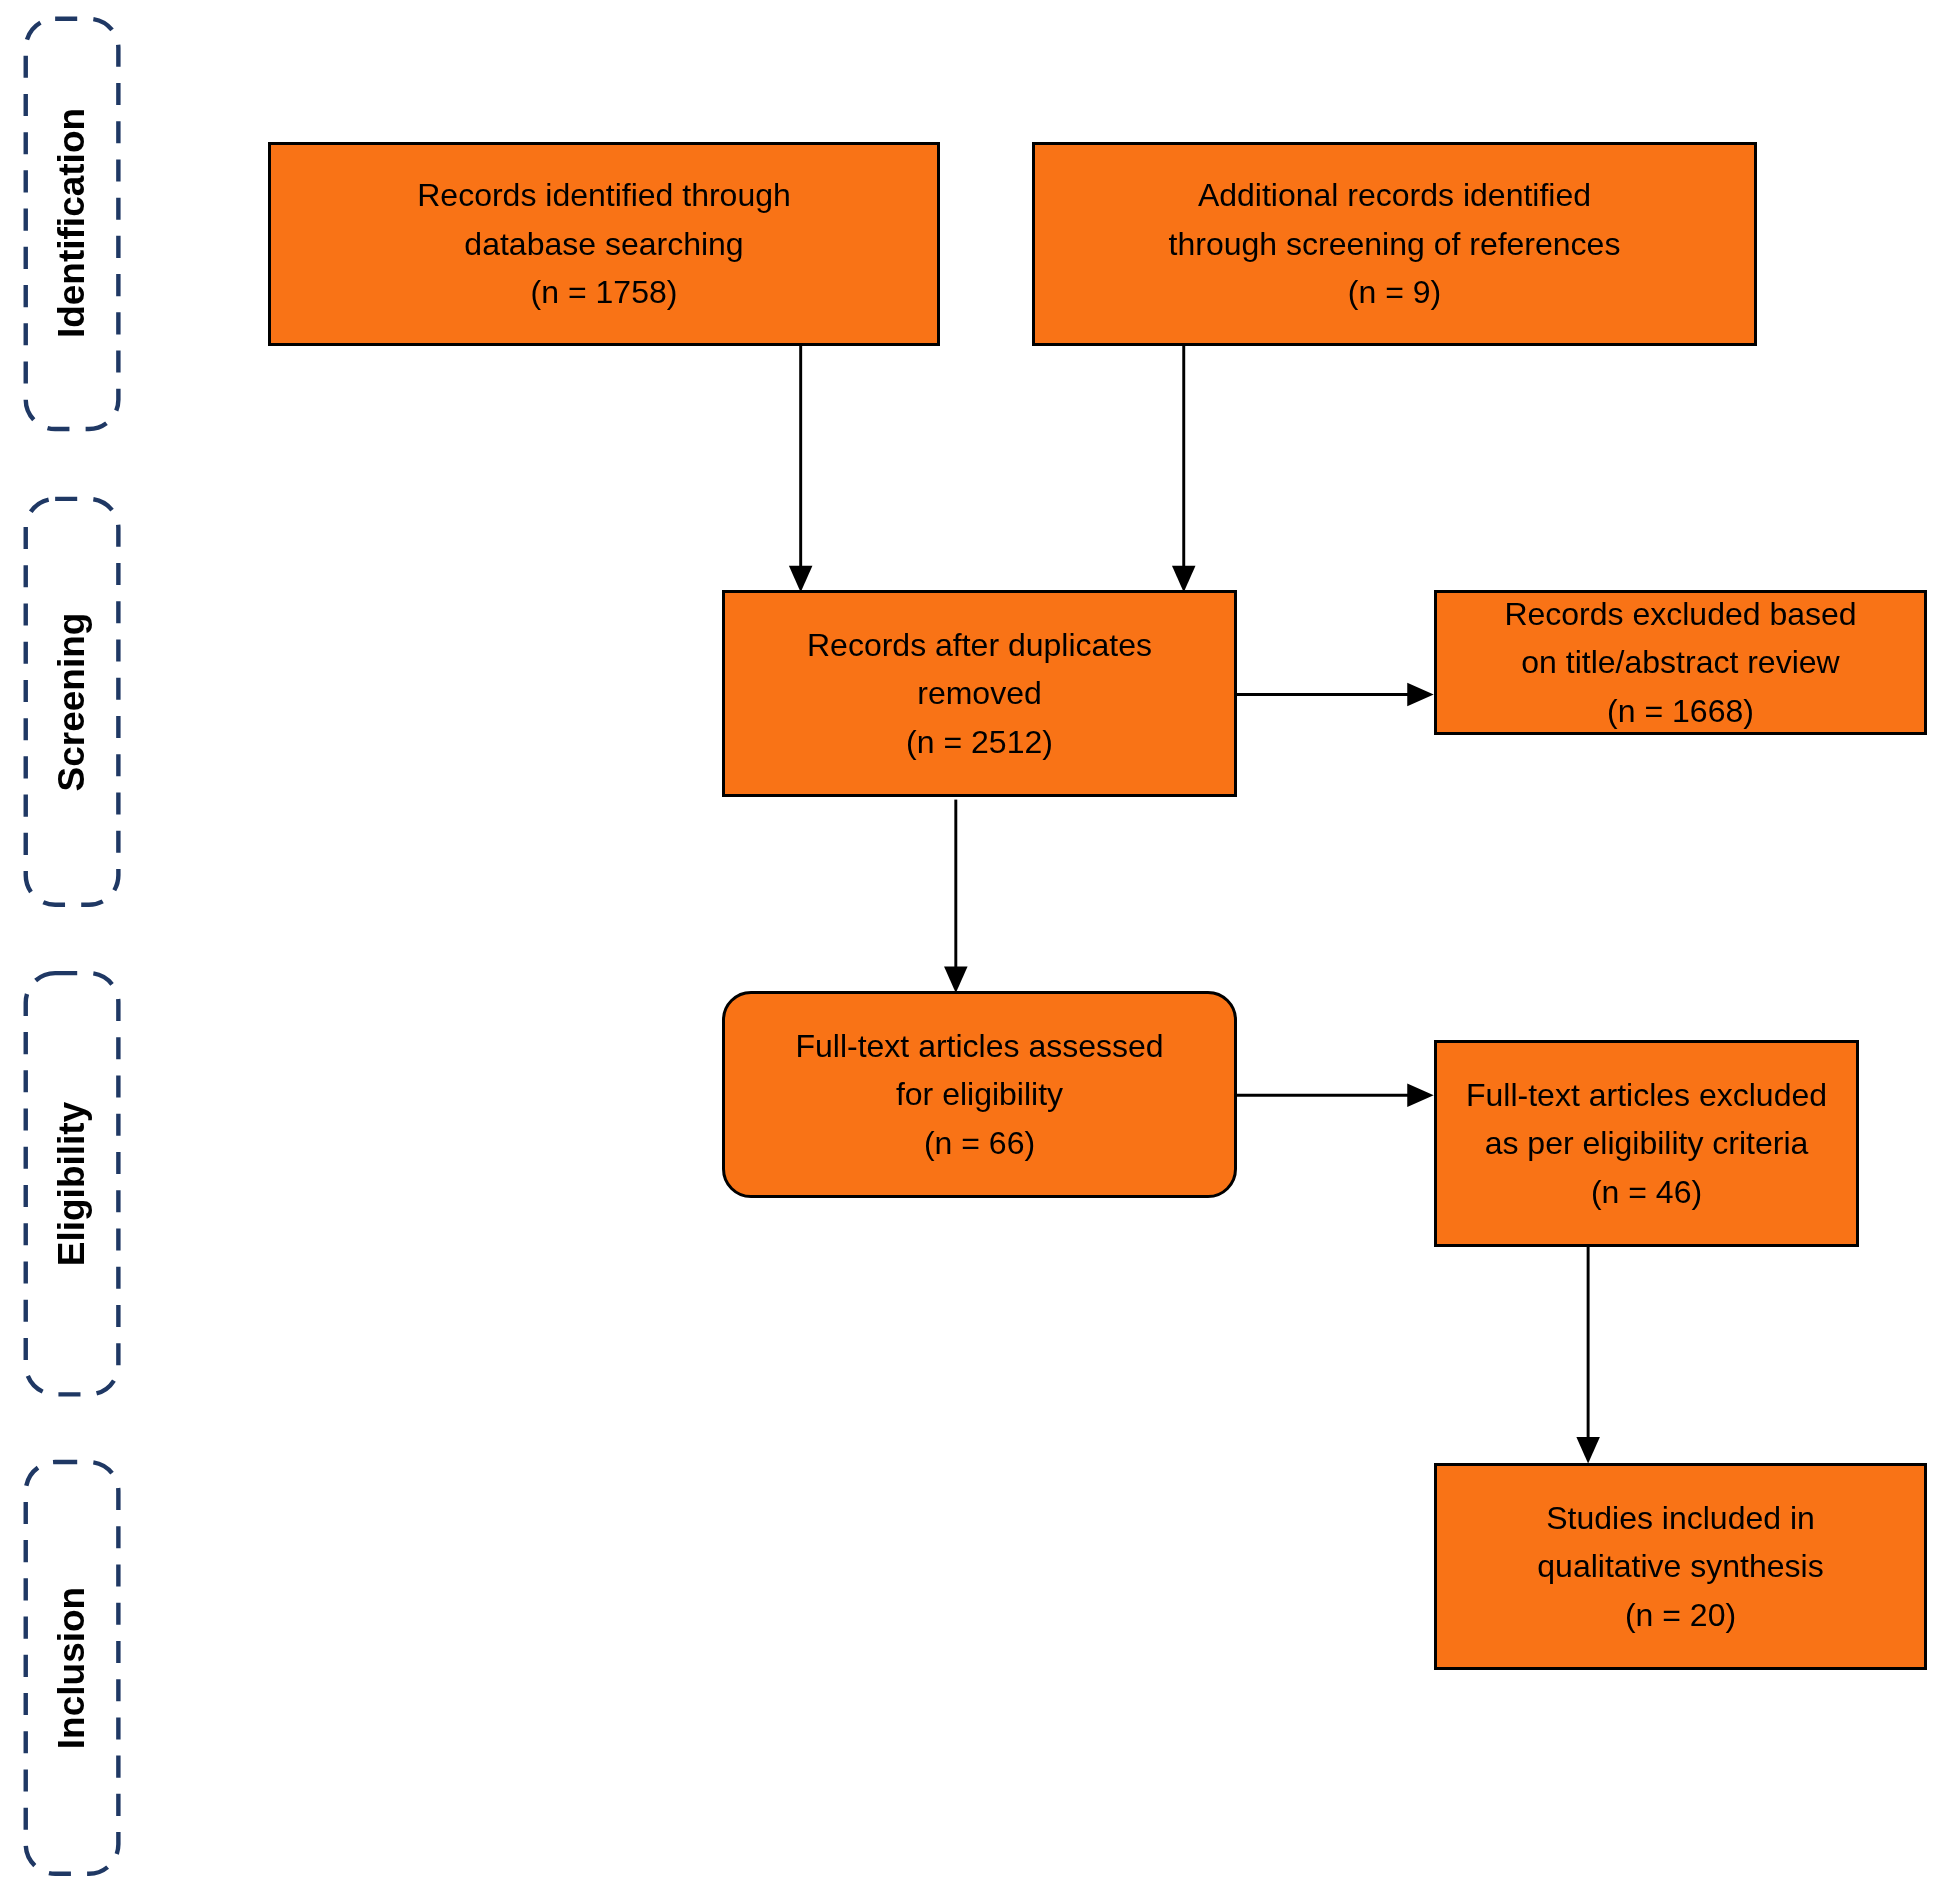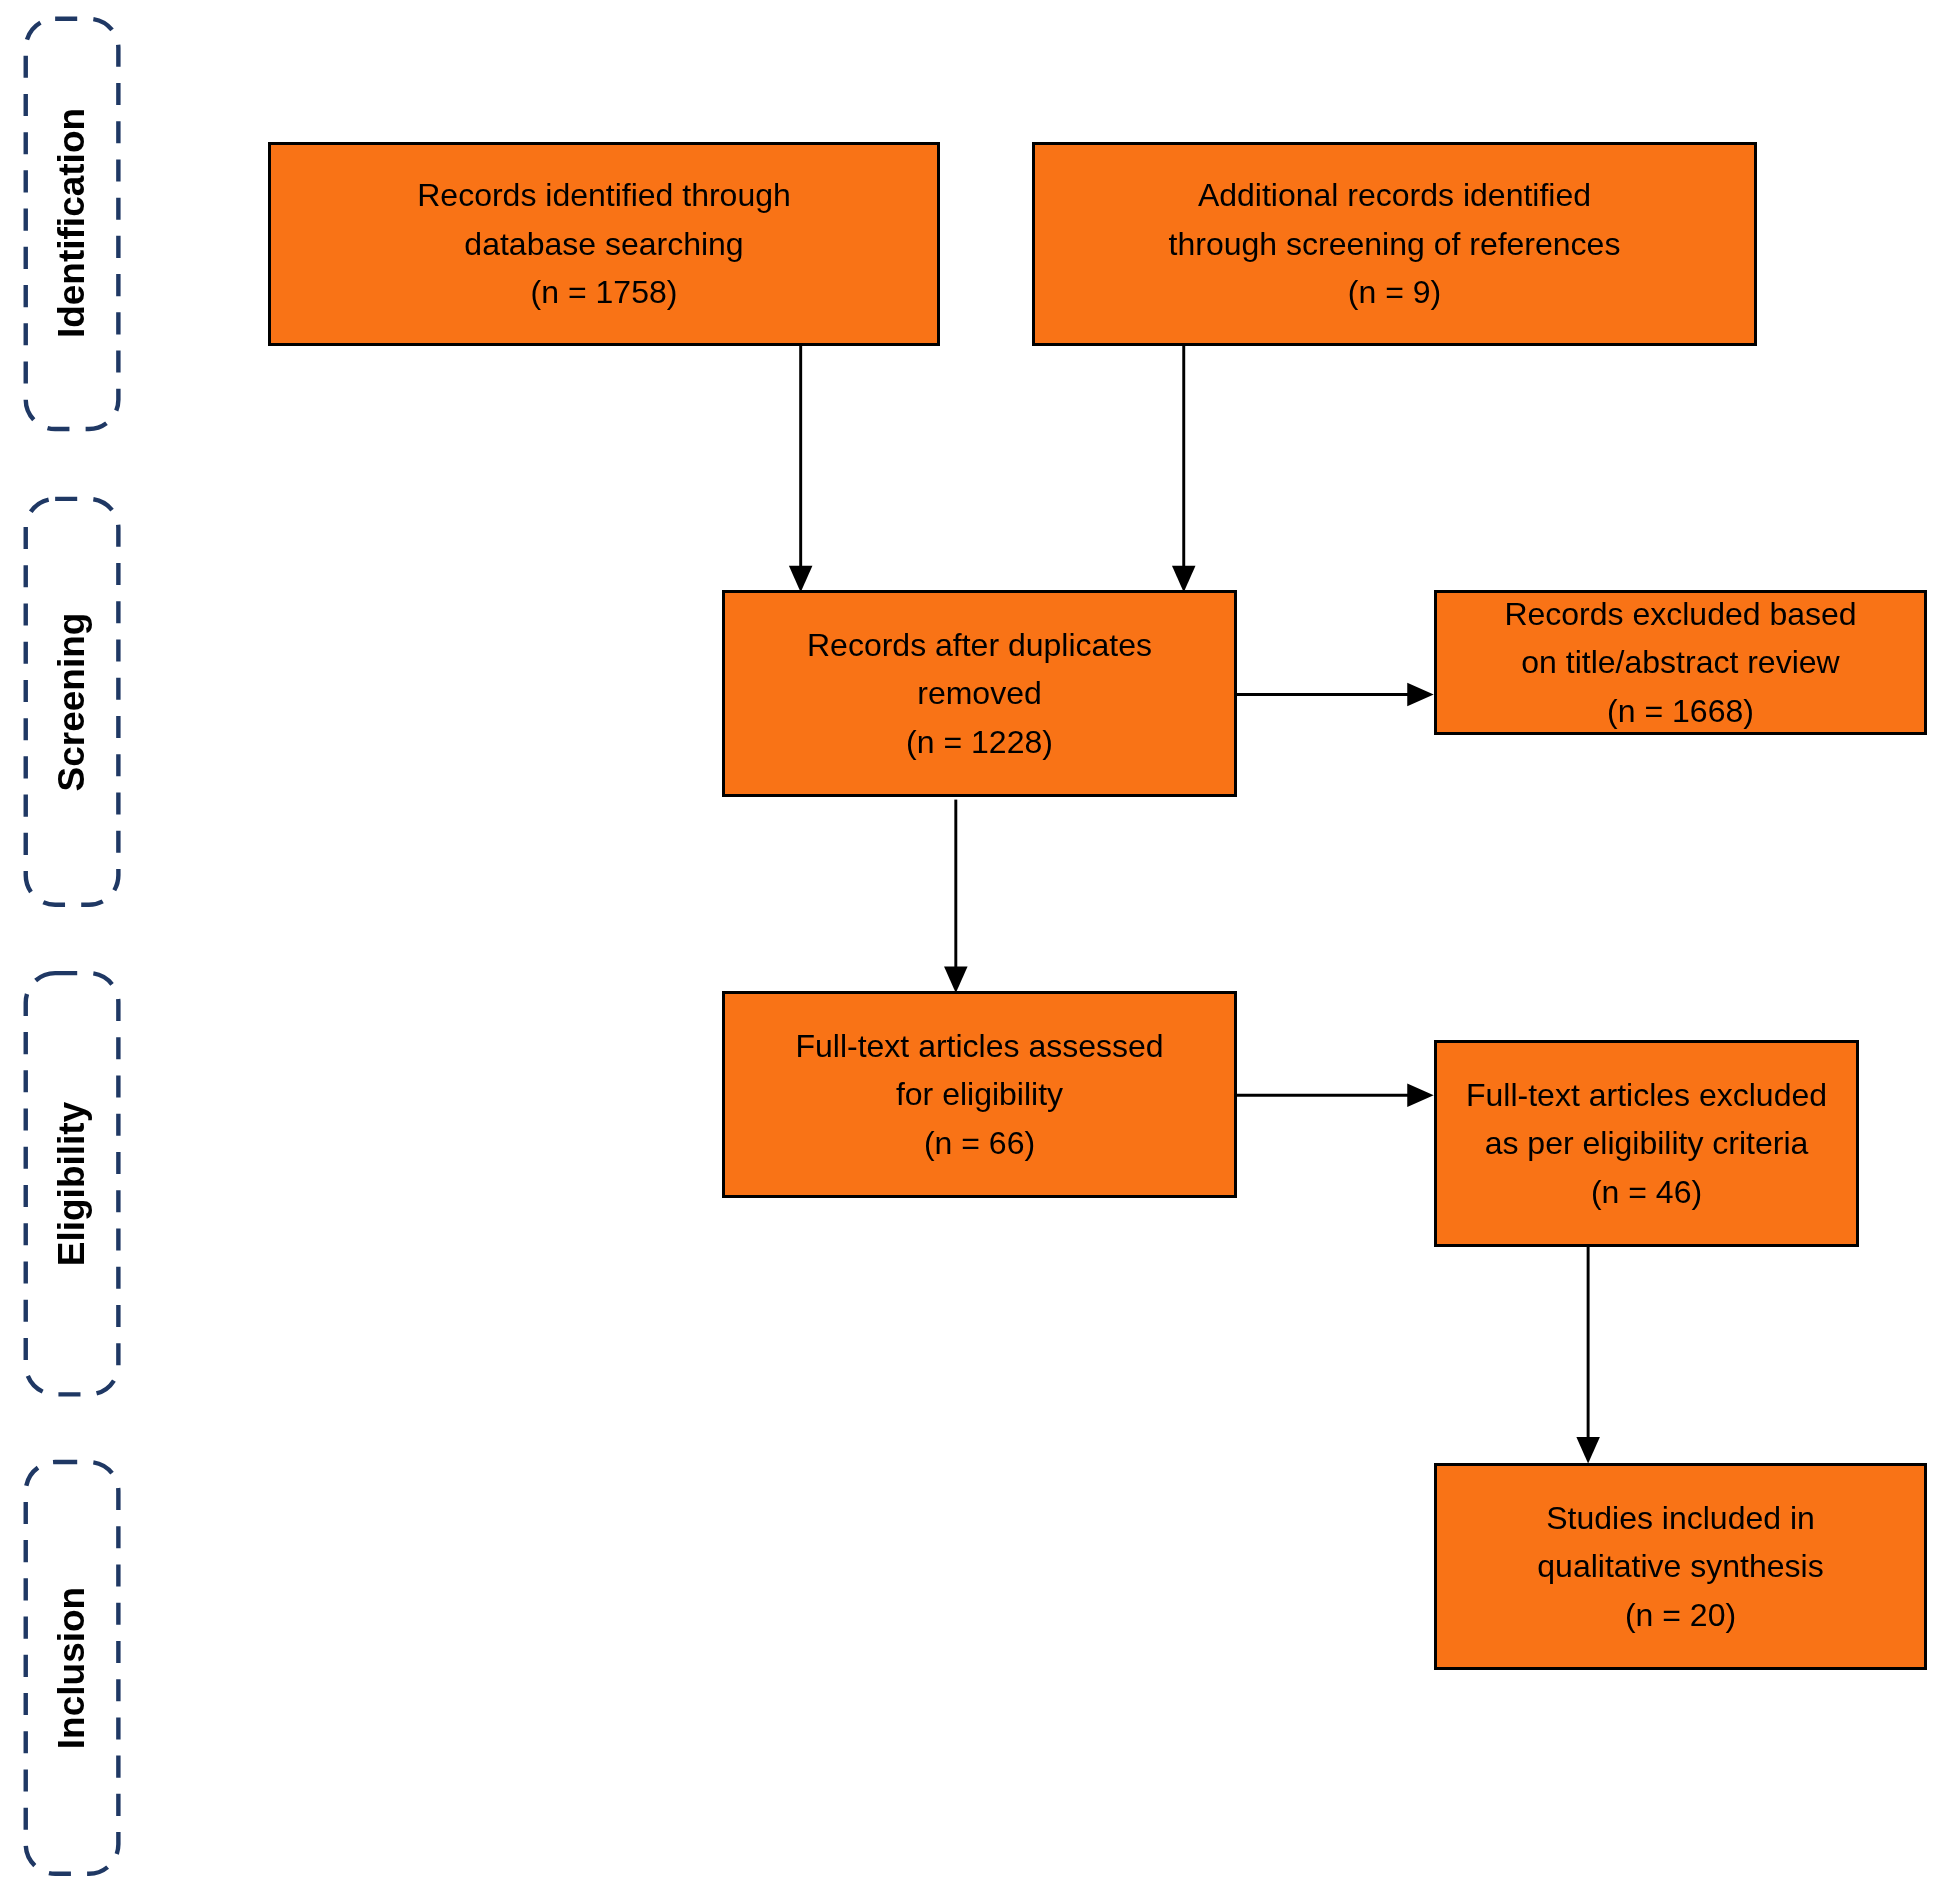--- a/index.html
+++ b/index.html
@@ -119,30 +119,30 @@
 
   <div class="flow-box" style="left:1032px; top:142px; width:725px; height:204px;">
     <span class="box-text">Additional records identified
 through screening of references
 (n = 9)</span>
   </div>
 
   <div class="flow-box" style="left:722px; top:590px; width:515px; height:207px;">
     <span class="box-text">Records after duplicates
 removed
-(n = 1228)</span>
+(n = 2512)</span>
   </div>
 
   <div class="flow-box" style="left:1434px; top:590px; width:493px; height:145px;">
     <span class="box-text">Records excluded based
 on title/abstract review
 (n = 1668)</span>
   </div>
 
-  <div class="flow-box" style="left:722px; top:991px; width:515px; height:207px;">
+  <div class="flow-box" style="left:722px; top:991px; width:515px; height:207px;border-radius:29px;">
     <span class="box-text">Full-text articles assessed
 for eligibility
 (n = 66)</span>
   </div>
 
   <div class="flow-box" style="left:1434px; top:1040px; width:425px; height:207px;">
     <span class="box-text">Full-text articles excluded
 as per eligibility criteria
 (n = 46)</span>
   </div>

